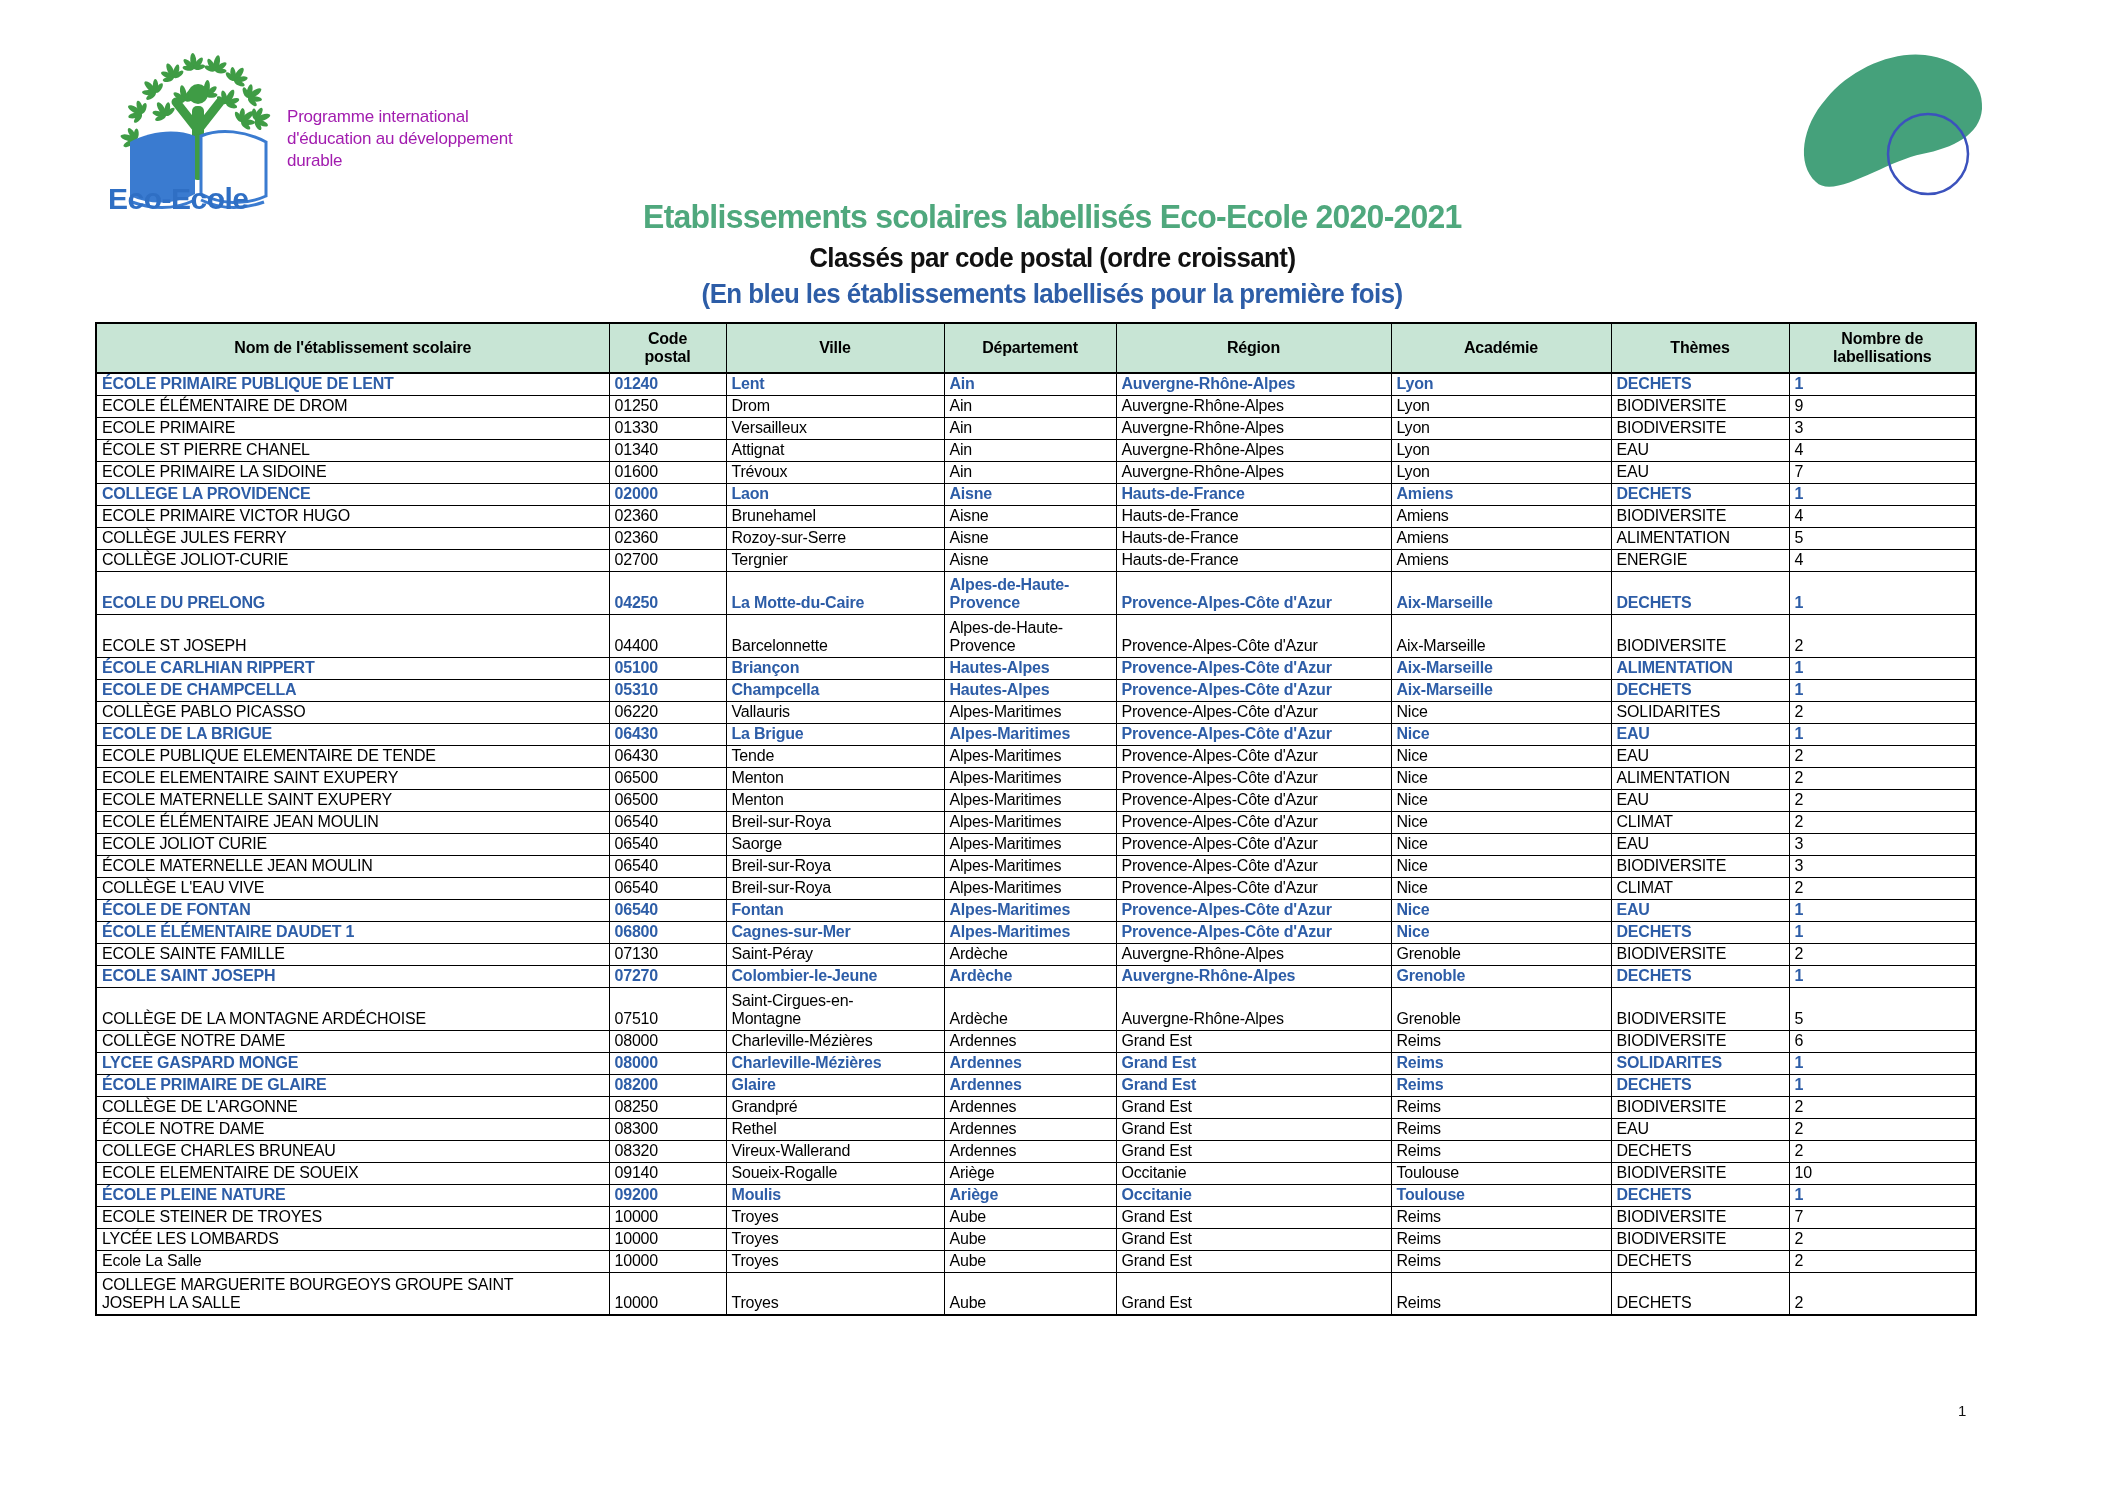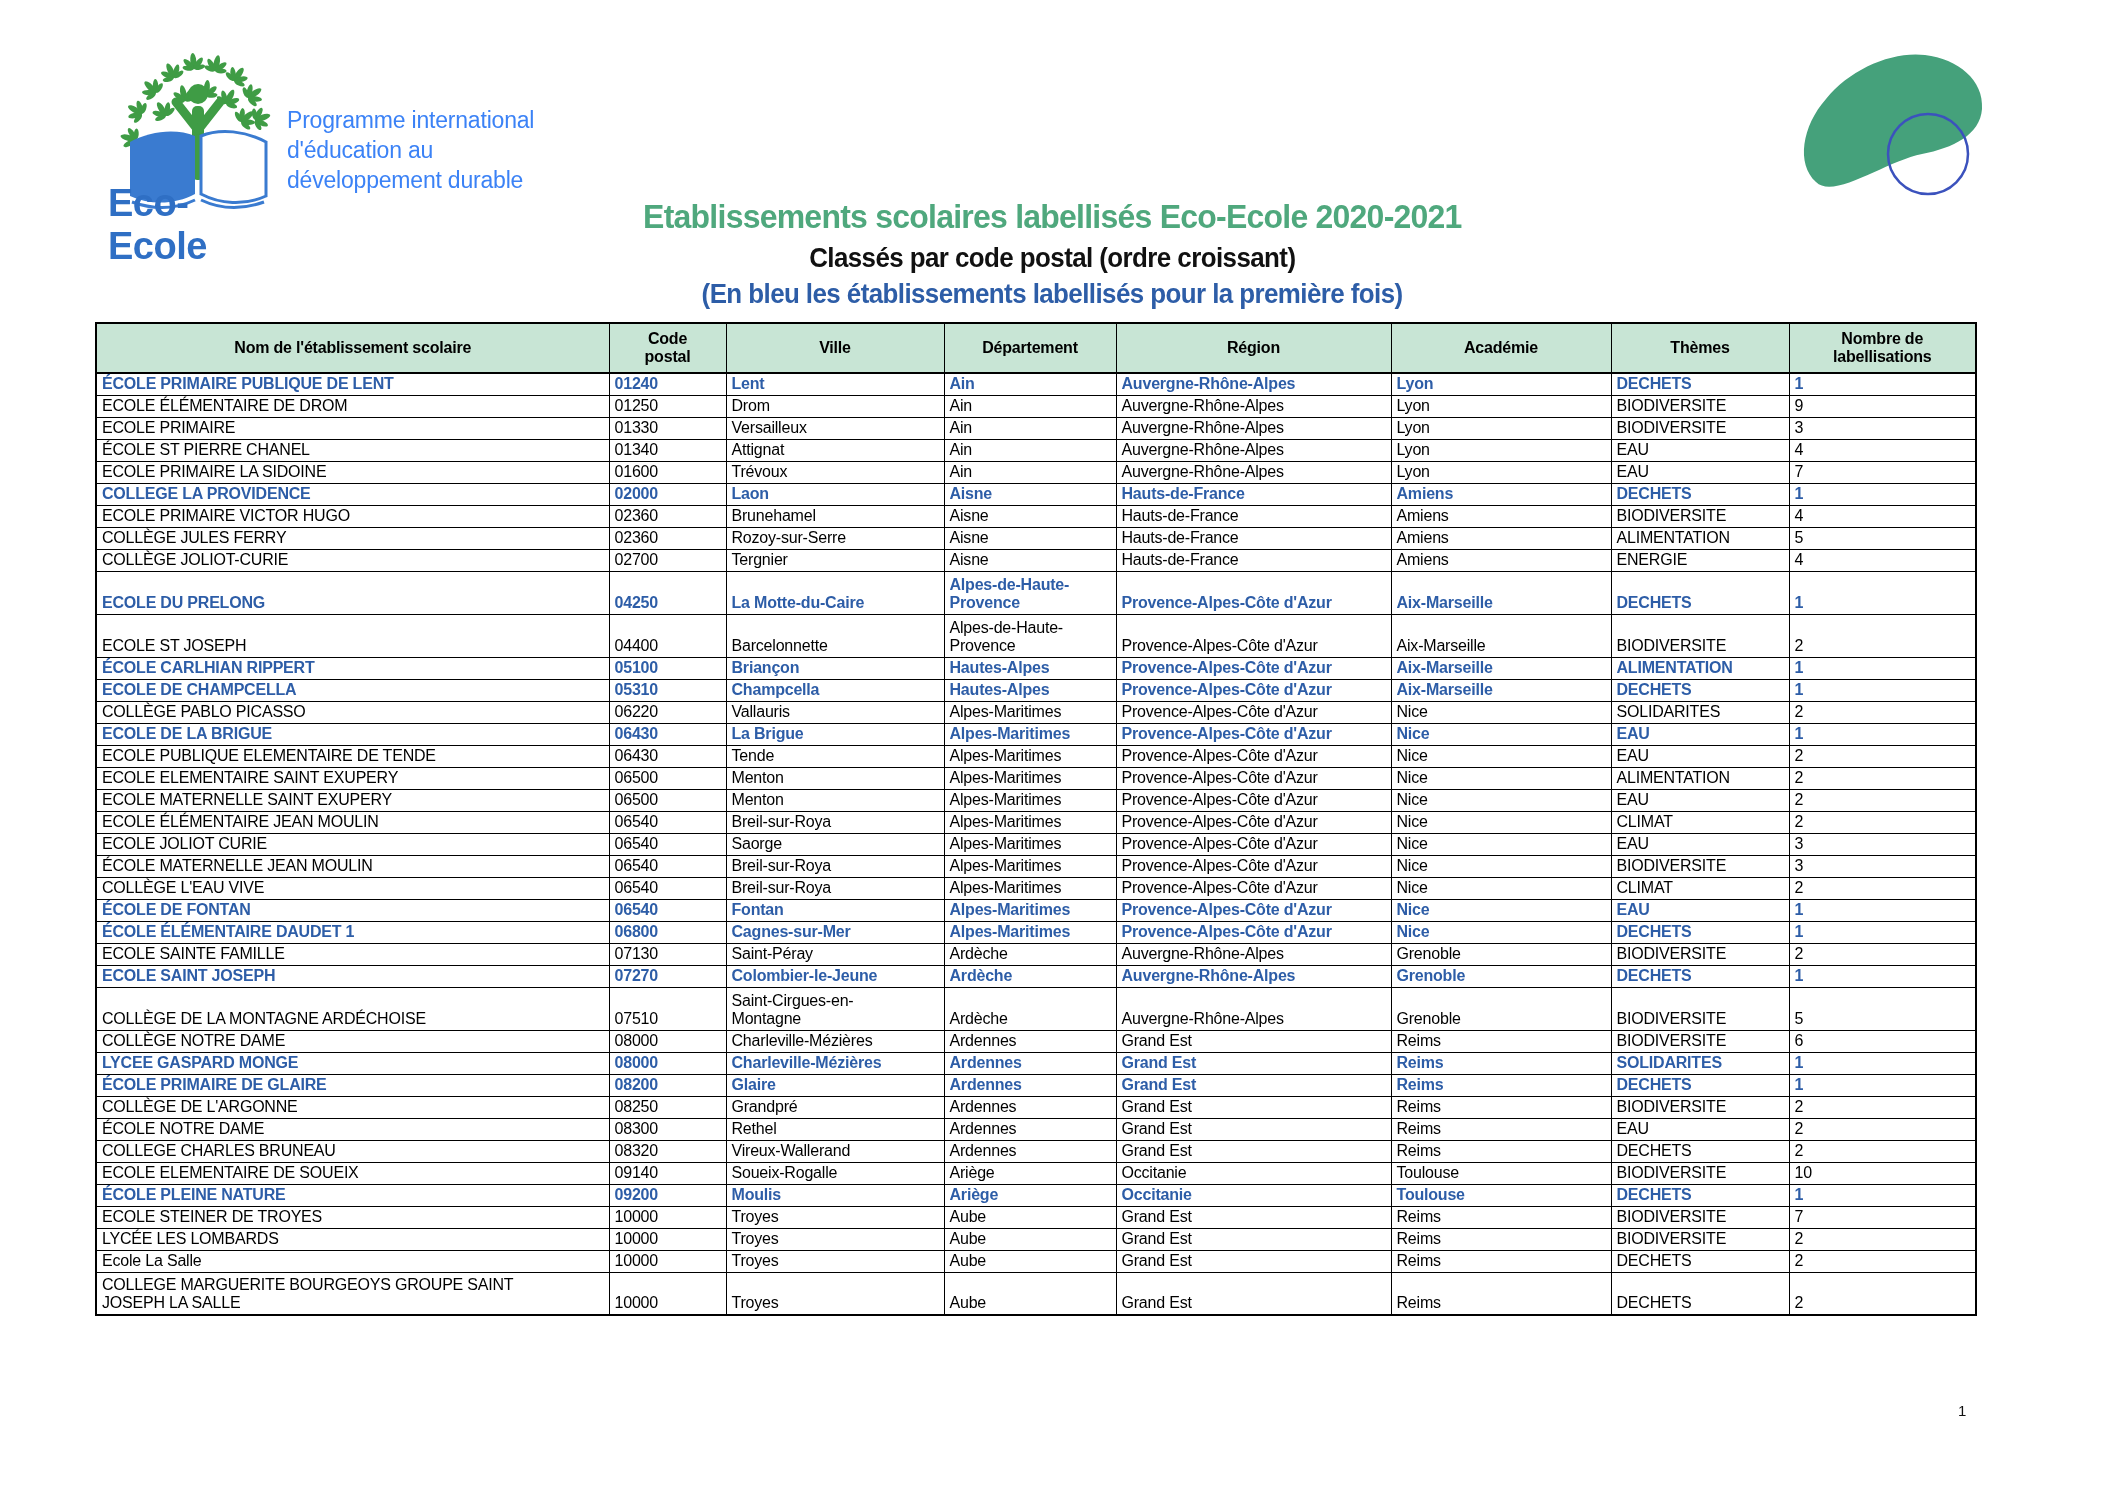--- a/index.html
+++ b/index.html
@@ -7,25 +7,25 @@
     position:relative;
     width:2104px;height:1488px;
     background:#ffffff;
     font-family:"Liberation Sans","DejaVu Sans",sans-serif;
     overflow:hidden;
   }
   
   .logo-wrap{position:absolute;left:92px;top:38px;width:190px;height:180px;}
   .logo-name{
     position:absolute;left:108px;top:182px;width:170px;
-    font-size:38px;font-weight:700;color:#2f6fc4;letter-spacing:-0.5px;
+    font-size:30px;font-weight:700;color:#2f6fc4;letter-spacing:-0.5px;
   }
   .tagline{
     position:absolute;left:287px;top:106px;width:250px;
-    font-size:23px;line-height:1.3;color:#3b82f6;letter-spacing:-0.2px;
+    font-size:17px;line-height:1.3;color:#a21caf;letter-spacing:-0.2px;
   }
   .blob-wrap{position:absolute;left:1790px;top:42px;width:205px;height:160px;}
   .title{
     position:absolute;left:0;right:0;top:197px;text-align:center;
     font-size:34px;font-weight:700;color:#4fa87d;letter-spacing:-0.8px;
   }
   .title > span{display:inline-block;transform:scaleX(0.94);}
   .subtitle{
     position:absolute;left:0;right:0;top:243px;text-align:center;
     font-size:27px;font-weight:700;color:#111;letter-spacing:-0.6px;

